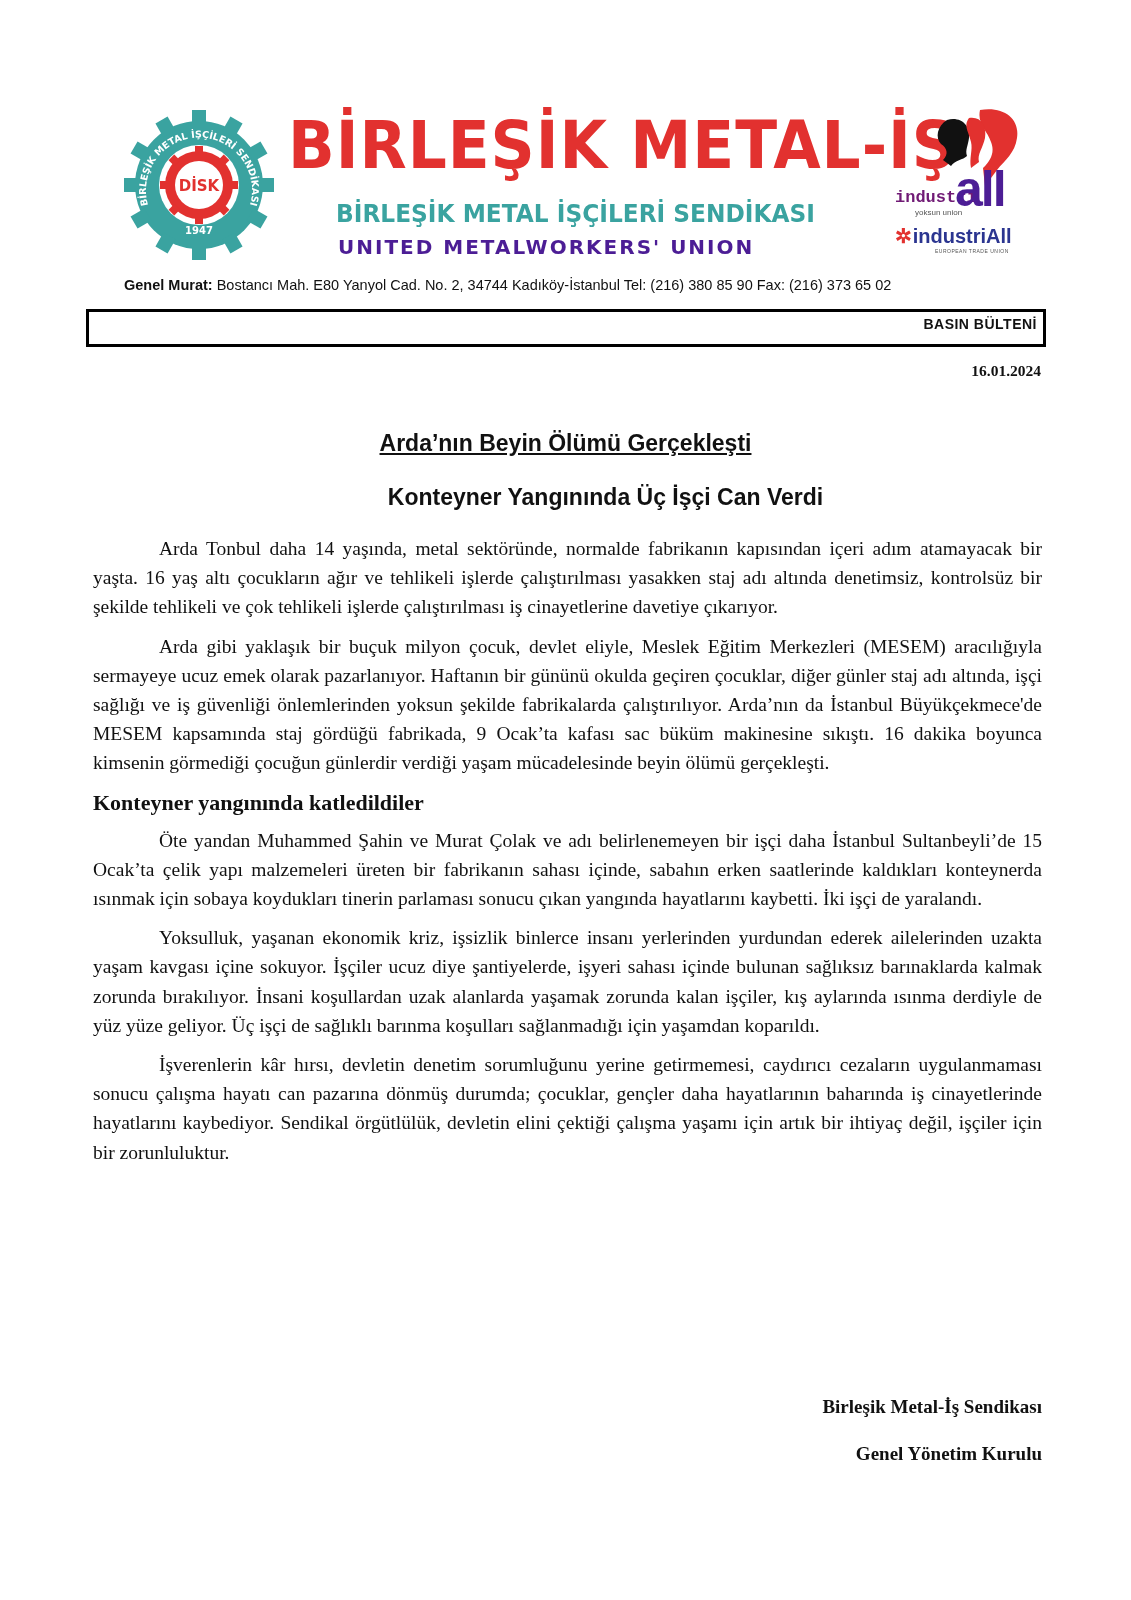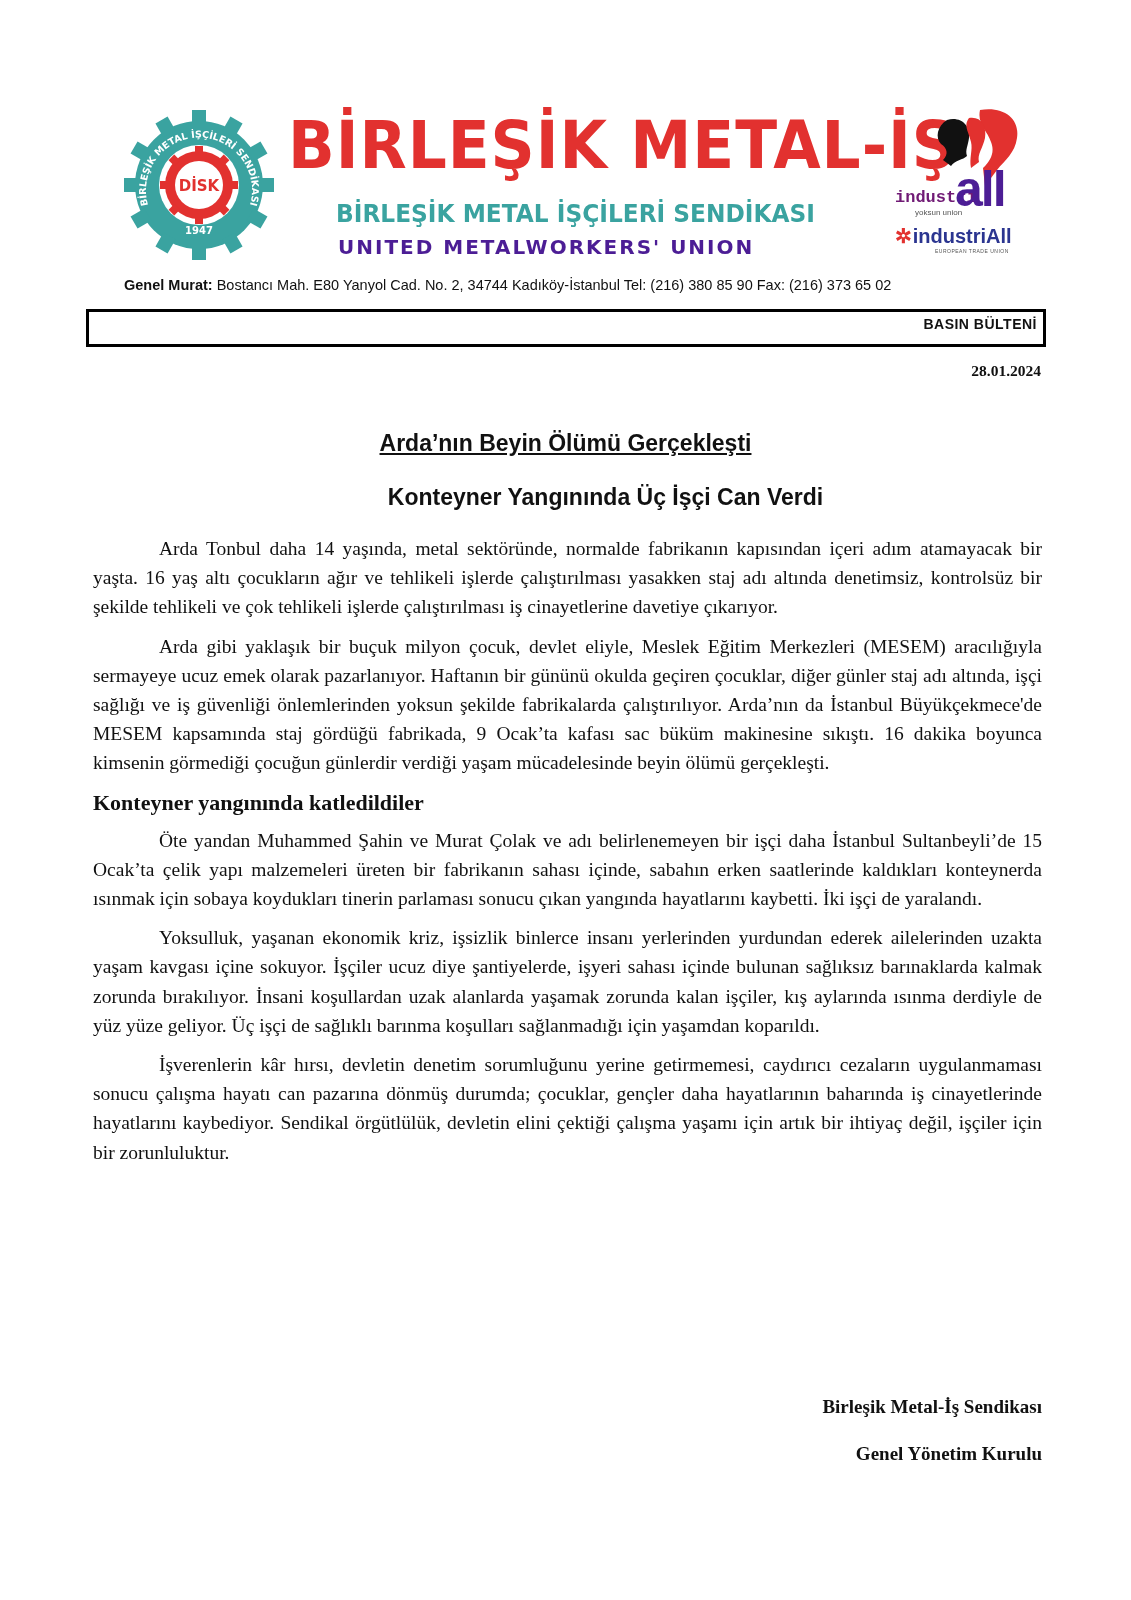--- a/index.html
+++ b/index.html
@@ -106,21 +106,21 @@
       <div class="ia-euro"><span class="star">✲</span><span>industriAll</span></div>
       <div class="ia-euro-sub">EUROPEAN TRADE UNION</div>
     </div>
   </div>
 
   <div class="address"><b>Genel Murat:</b><span> Bostancı Mah. E80 Yanyol Cad. No. 2, 34744 Kadıköy-İstanbul Tel: (216) 380 85 90 Fax: (216) 373 65 02</span></div>
 
   <div class="bulletin-box">
     <div class="bulletin-label">BASIN BÜLTENİ</div>
   </div>
-  <div class="date">28.01.2024</div>
+  <div class="date">16.01.2024</div>
 
   <div class="title1">Arda’nın Beyin Ölümü Gerçekleşti</div>
   <div class="title2">Konteyner Yangınında Üç İşçi Can Verdi</div>
 
   <div class="body">
     <p>Arda Tonbul daha 14 yaşında, metal sektöründe, normalde fabrikanın kapısından içeri adım atamayacak bir yaşta. 16 yaş altı çocukların ağır ve tehlikeli işlerde çalıştırılması yasakken staj adı altında denetimsiz, kontrolsüz bir şekilde tehlikeli ve çok tehlikeli işlerde çalıştırılması iş cinayetlerine davetiye çıkarıyor.</p>
     <p>Arda gibi yaklaşık bir buçuk milyon çocuk, devlet eliyle, Meslek Eğitim Merkezleri (MESEM) aracılığıyla sermayeye ucuz emek olarak pazarlanıyor. Haftanın bir gününü okulda geçiren çocuklar, diğer günler staj adı altında, işçi sağlığı ve iş güvenliği önlemlerinden yoksun şekilde fabrikalarda çalıştırılıyor. Arda’nın da İstanbul Büyükçekmece'de MESEM kapsamında staj gördüğü fabrikada, 9 Ocak’ta kafası sac büküm makinesine sıkıştı. 16 dakika boyunca kimsenin görmediği çocuğun günlerdir verdiği yaşam mücadelesinde beyin ölümü gerçekleşti.</p>
     <h2>Konteyner yangınında katledildiler</h2>
     <p>Öte yandan Muhammed Şahin ve Murat Çolak ve adı belirlenemeyen bir işçi daha İstanbul Sultanbeyli’de 15 Ocak’ta çelik yapı malzemeleri üreten bir fabrikanın sahası içinde, sabahın erken saatlerinde kaldıkları konteynerda ısınmak için sobaya koydukları tinerin parlaması sonucu çıkan yangında hayatlarını kaybetti. İki işçi de yaralandı.</p>
     <p>Yoksulluk, yaşanan ekonomik kriz, işsizlik binlerce insanı yerlerinden yurdundan ederek ailelerinden uzakta yaşam kavgası içine sokuyor. İşçiler ucuz diye şantiyelerde, işyeri sahası içinde bulunan sağlıksız barınaklarda kalmak zorunda bırakılıyor. İnsani koşullardan uzak alanlarda yaşamak zorunda kalan işçiler, kış aylarında ısınma derdiyle de yüz yüze geliyor. Üç işçi de sağlıklı barınma koşulları sağlanmadığı için yaşamdan koparıldı.</p>

